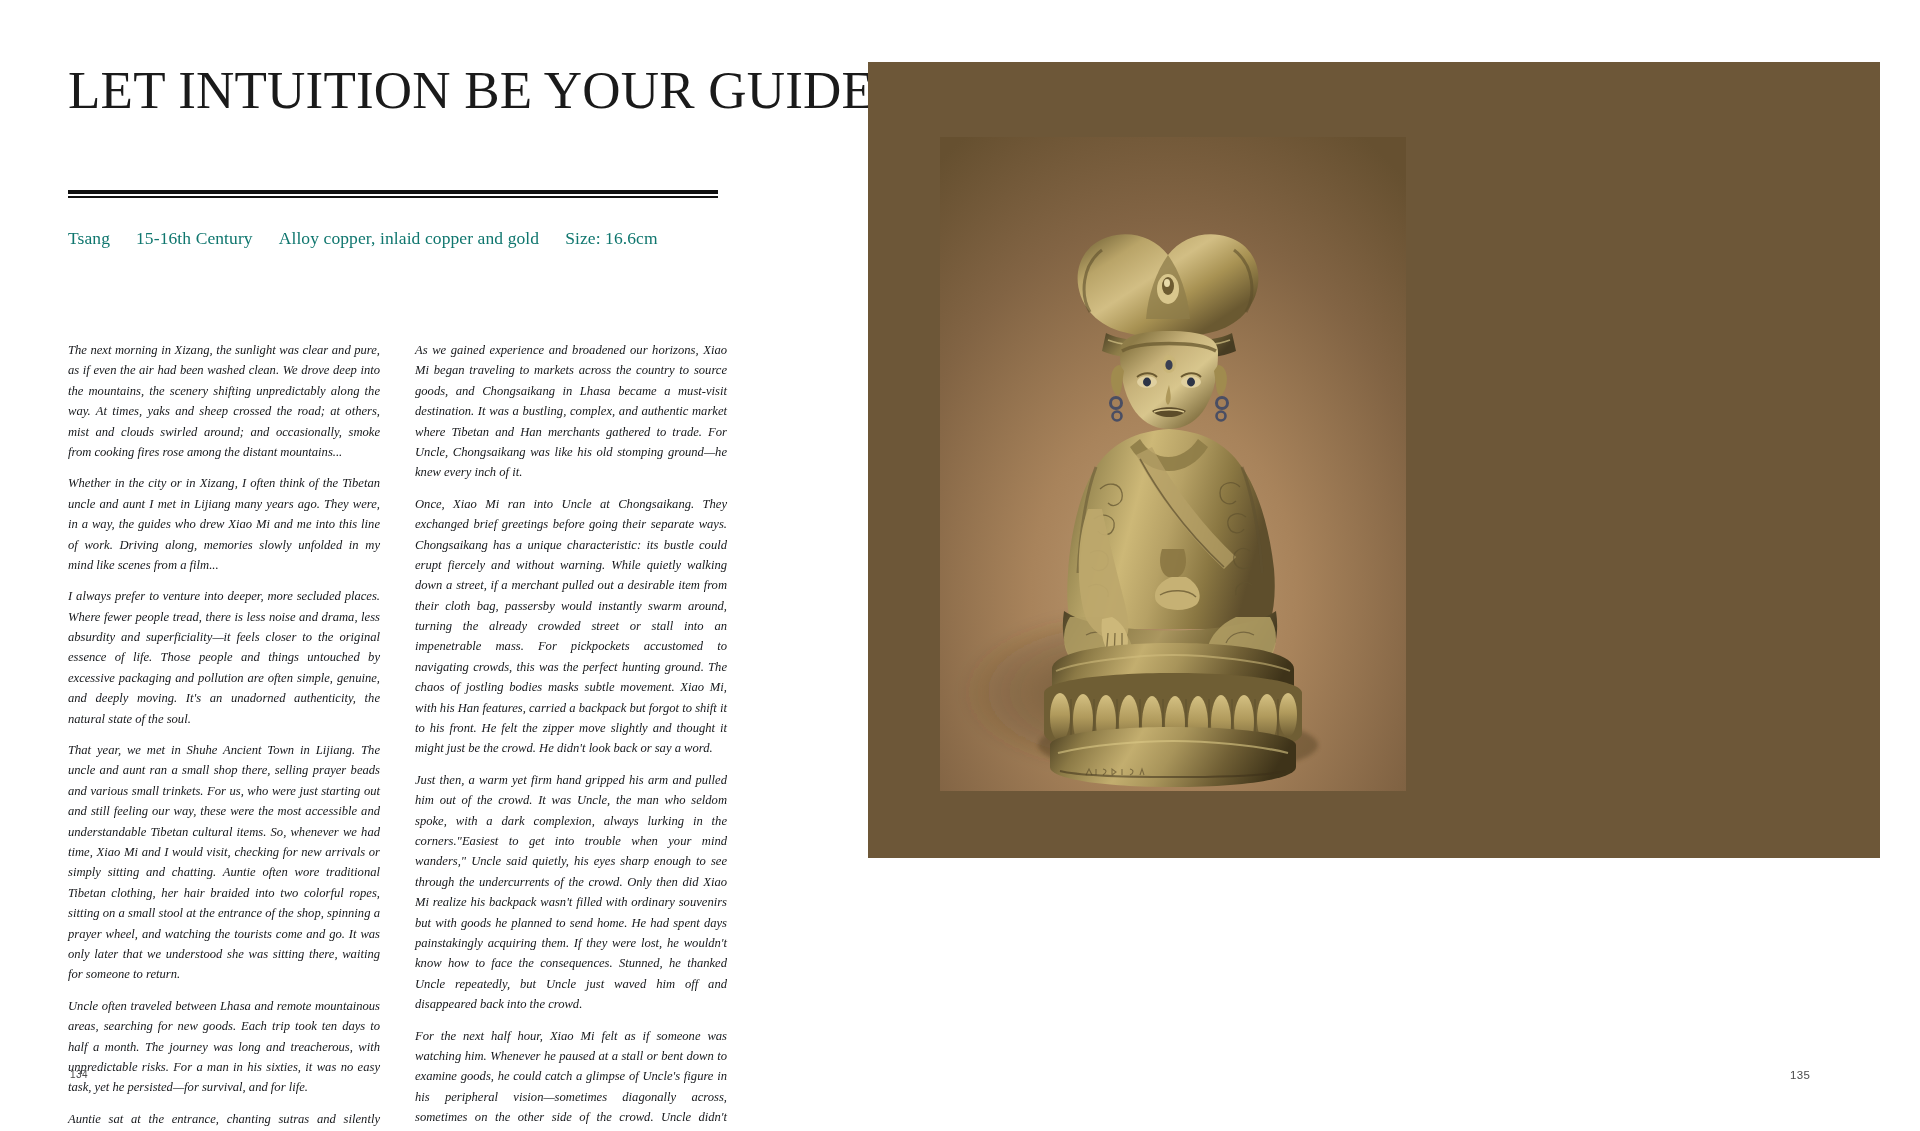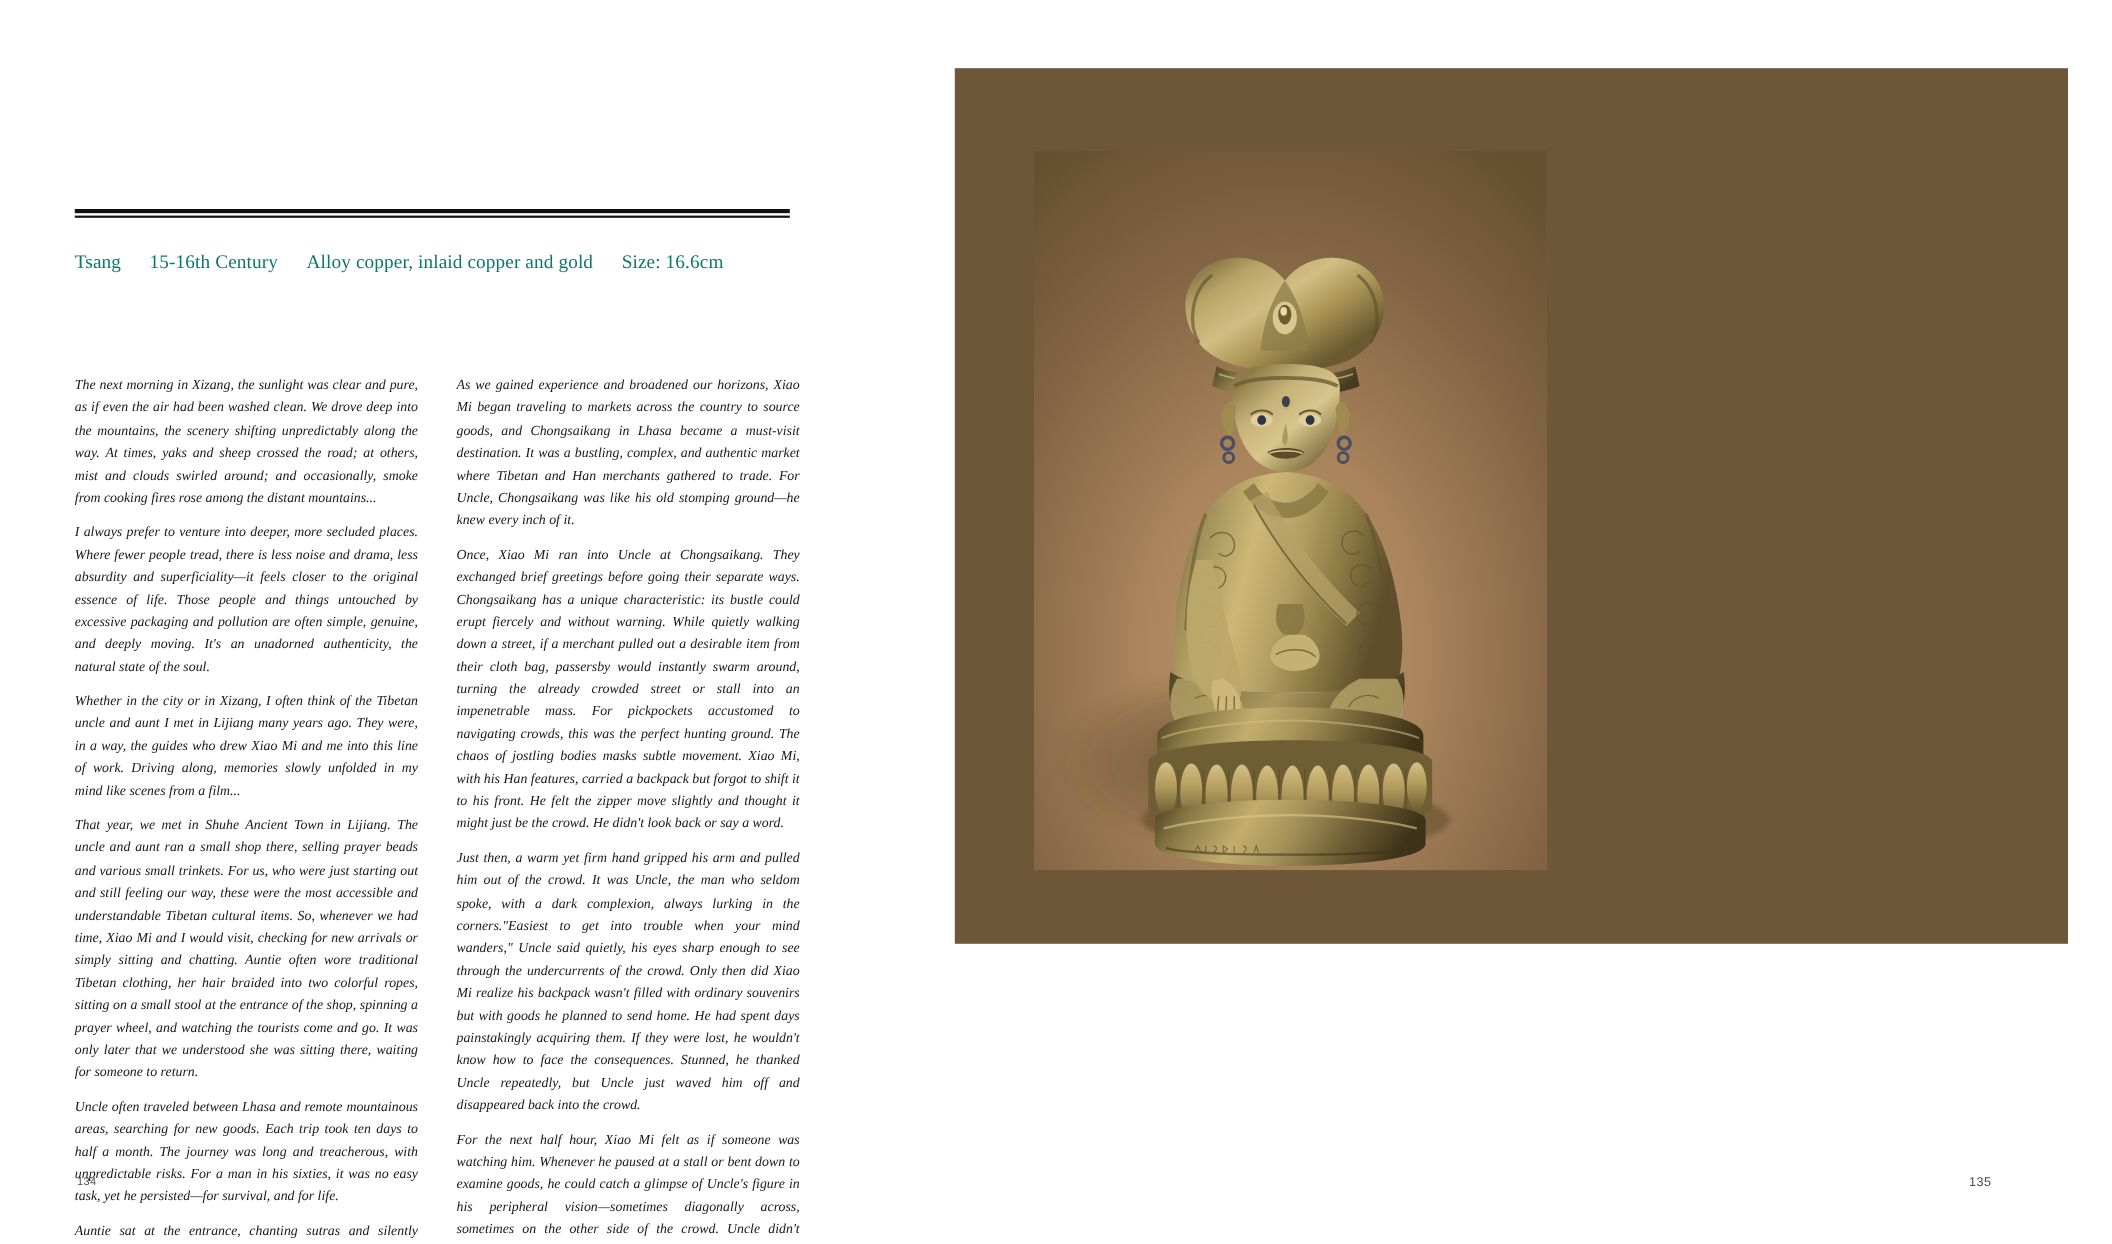--- a/index.html
+++ b/index.html
@@ -134,20 +134,21 @@
   }
 </style>
 </head>
 <body>
 
 <div id="spread">
 
   <div id="left-page">
 
     <div id="title-block">
+      <div class="title-line title-line-1">LET INTUITION BE YOUR GUIDE</div>
     </div>
 
     <div id="title-rule">
       <div class="rule-thick"></div>
       <div class="rule-gap"></div>
       <div class="rule-thin"></div>
     </div>
 
     <div id="meta-line">
       <span class="meta-item">Tsang</span>
@@ -155,22 +156,22 @@
       <span class="meta-item">15-16th Century</span>
       <span class="meta-sep"></span>
       <span class="meta-item">Alloy copper, inlaid copper and gold</span>
       <span class="meta-sep"></span>
       <span class="meta-item">Size: 16.6cm</span>
     </div>
 
     <div id="body-columns">
       <div class="text-column">
         <p>The next morning in Xizang, the sunlight was clear and pure, as if even the air had been washed clean. We drove deep into the mountains, the scenery shifting unpredictably along the way. At times, yaks and sheep crossed the road; at others, mist and clouds swirled around; and occasionally, smoke from cooking fires rose among the distant mountains...</p>
+        <p>Whether in the city or in Xizang, I often think of the Tibetan uncle and aunt I met in Lijiang many years ago. They were, in a way, the guides who drew Xiao Mi and me into this line of work. Driving along, memories slowly unfolded in my mind like scenes from a film...</p>
         <p>I always prefer to venture into deeper, more secluded places. Where fewer people tread, there is less noise and drama, less absurdity and superficiality—it feels closer to the original essence of life. Those people and things untouched by excessive packaging and pollution are often simple, genuine, and deeply moving. It's an unadorned authenticity, the natural state of the soul.</p>
-        <p>Whether in the city or in Xizang, I often think of the Tibetan uncle and aunt I met in Lijiang many years ago. They were, in a way, the guides who drew Xiao Mi and me into this line of work. Driving along, memories slowly unfolded in my mind like scenes from a film...</p>
         <p>That year, we met in Shuhe Ancient Town in Lijiang. The uncle and aunt ran a small shop there, selling prayer beads and various small trinkets. For us, who were just starting out and still feeling our way, these were the most accessible and understandable Tibetan cultural items. So, whenever we had time, Xiao Mi and I would visit, checking for new arrivals or simply sitting and chatting. Auntie often wore traditional Tibetan clothing, her hair braided into two colorful ropes, sitting on a small stool at the entrance of the shop, spinning a prayer wheel, and watching the tourists come and go. It was only later that we understood she was sitting there, waiting for someone to return.</p>
         <p>Uncle often traveled between Lhasa and remote mountainous areas, searching for new goods. Each trip took ten days to half a month. The journey was long and treacherous, with unpredictable risks. For a man in his sixties, it was no easy task, yet he persisted—for survival, and for life.</p>
         <p>Auntie sat at the entrance, chanting sutras and silently praying for Uncle's safety. In my memory, she was always gentle and kind, like someone quietly guarding the light at the door. One evening, Uncle returned after half a month away. Auntie called to tell us he was back, and we rushed over. The scene remains vivid to this day: Uncle sat cross-legged on a long bench draped with a Tibetan cushion, like a yogi, while Auntie poured butter tea and arranged Tibetan fried pastries. It felt like coming home, not visiting. That naturalness and authenticity didn't stem from business but from an unspoken sincerity.</p>
       </div>
       <div class="text-column">
         <p>As we gained experience and broadened our horizons, Xiao Mi began traveling to markets across the country to source goods, and Chongsaikang in Lhasa became a must-visit destination. It was a bustling, complex, and authentic market where Tibetan and Han merchants gathered to trade. For Uncle, Chongsaikang was like his old stomping ground—he knew every inch of it.</p>
         <p>Once, Xiao Mi ran into Uncle at Chongsaikang. They exchanged brief greetings before going their separate ways. Chongsaikang has a unique characteristic: its bustle could erupt fiercely and without warning. While quietly walking down a street, if a merchant pulled out a desirable item from their cloth bag, passersby would instantly swarm around, turning the already crowded street or stall into an impenetrable mass. For pickpockets accustomed to navigating crowds, this was the perfect hunting ground. The chaos of jostling bodies masks subtle movement. Xiao Mi, with his Han features, carried a backpack but forgot to shift it to his front. He felt the zipper move slightly and thought it might just be the crowd. He didn't look back or say a word.</p>
         <p>Just then, a warm yet firm hand gripped his arm and pulled him out of the crowd. It was Uncle, the man who seldom spoke, with a dark complexion, always lurking in the corners."Easiest to get into trouble when your mind wanders," Uncle said quietly, his eyes sharp enough to see through the undercurrents of the crowd. Only then did Xiao Mi realize his backpack wasn't filled with ordinary souvenirs but with goods he planned to send home. He had spent days painstakingly acquiring them. If they were lost, he wouldn't know how to face the consequences. Stunned, he thanked Uncle repeatedly, but Uncle just waved him off and disappeared back into the crowd.</p>
         <p>For the next half hour, Xiao Mi felt as if someone was watching him. Whenever he paused at a stall or bent down to examine goods, he could catch a glimpse of Uncle's figure in his peripheral vision—sometimes diagonally across, sometimes on the other side of the crowd. Uncle didn't approach or speak; he was just there. Xiao Mi pretended to wander aimlessly for a while. As he prepared to leave Chongsaikang, he suddenly turned around and saw Uncle still silently following him. Smiling, he walked over and playfully asked, "Uncle, how's the haul? I kept seeing you nearby." Uncle's lips curled into a subtle smile, but his eyes remained sharp. "Lots of thieves here. Staying close helps me keep an eye on you."</p>
 

